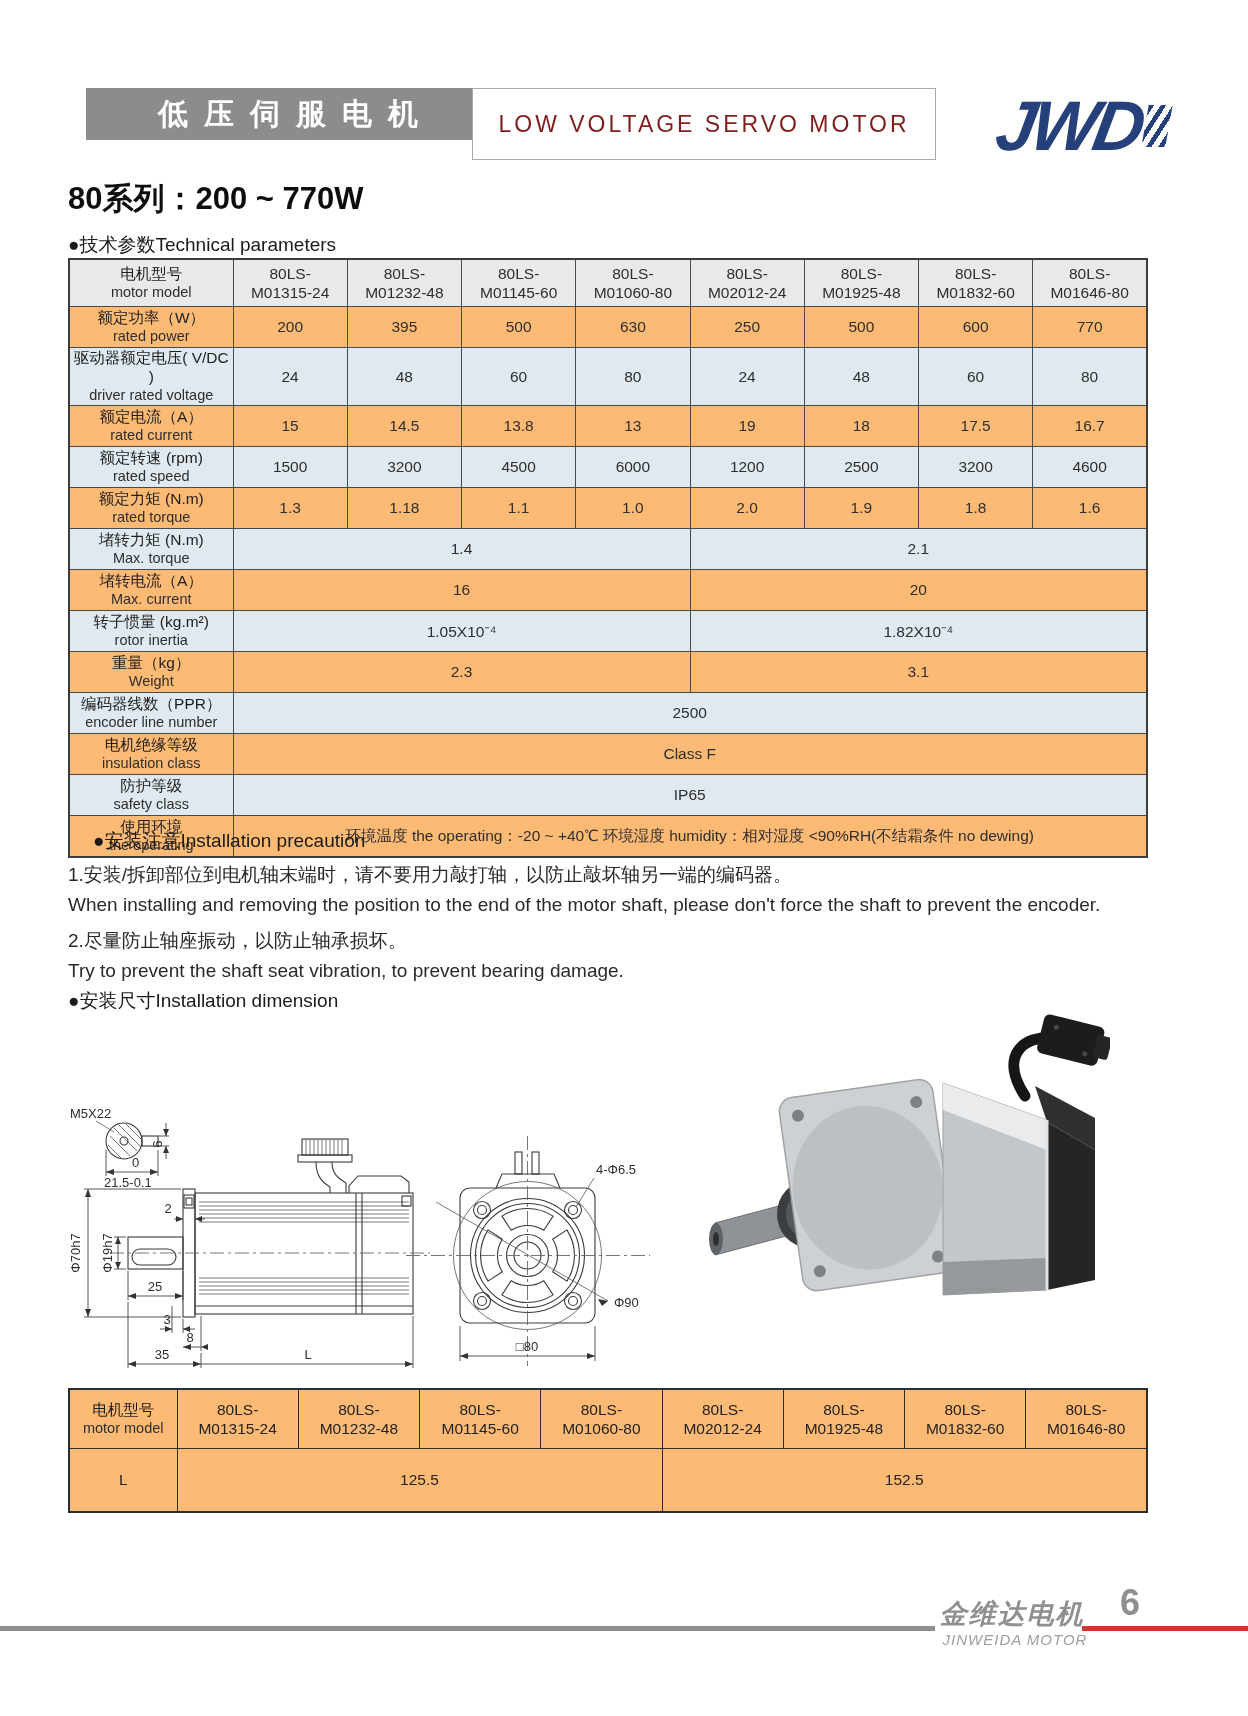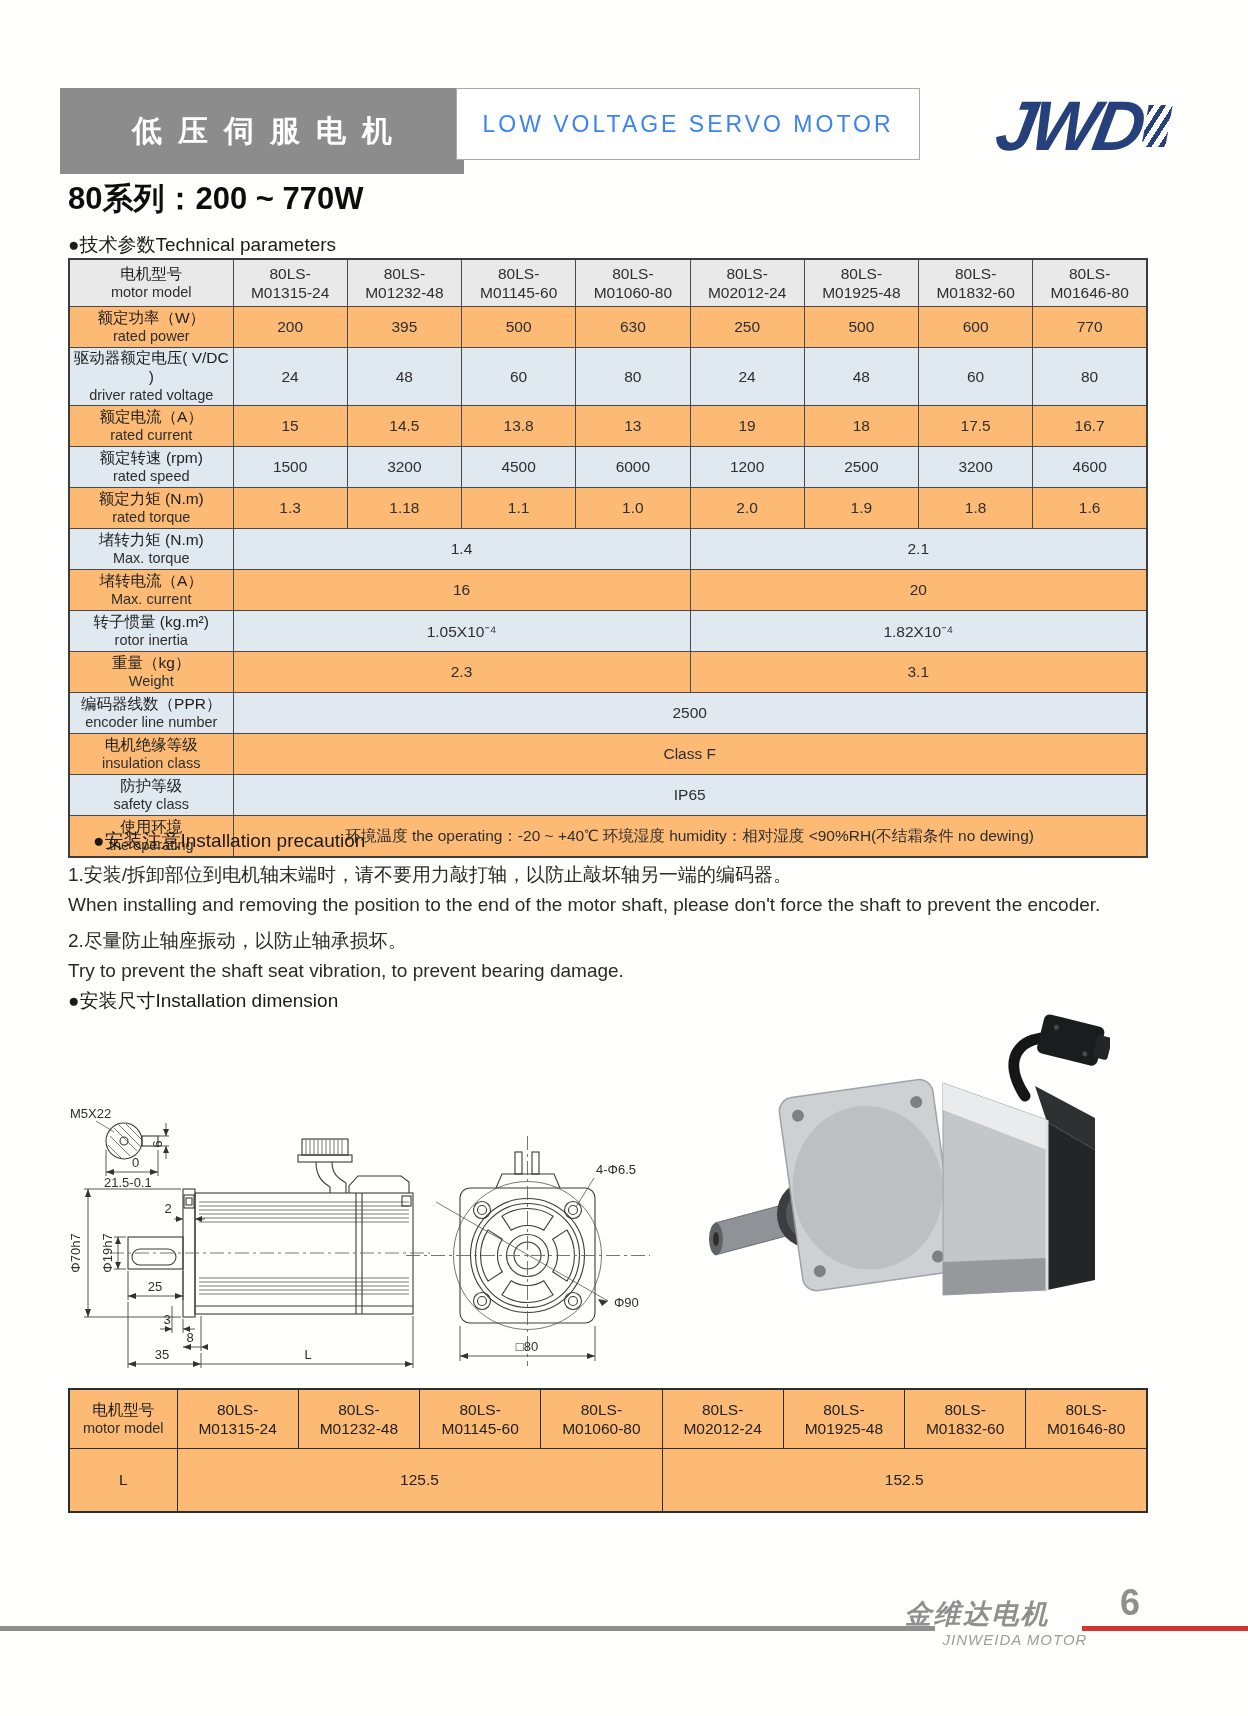--- a/index.html
+++ b/index.html
@@ -1,24 +1,24 @@
 <!DOCTYPE html>
 <html><head>
 <meta charset="utf-8">
 <style>
   html,body { margin:0; padding:0; background:#e9e9e9; }
   .page { position:relative; width:1248px; height:1716px; background:#fffffe;
           font-family:"Liberation Sans", sans-serif; color:#222; overflow:hidden; margin:0 auto; }
 
   
-  .hdr-zh { position:absolute; left:60px; top:88px; width:404px; height:86px; background:#8c8c8c;
+  .hdr-zh { position:absolute; left:86px; top:88px; width:404px; height:52px; background:#8c8c8c;
             color:#fff; display:flex; align-items:center; justify-content:center;
             font-size:30px; font-weight:bold; letter-spacing:16px; text-indent:16px; }
-  .hdr-en { position:absolute; left:456px; top:88px; width:462px; height:70px; background:#fff;
-            border:1px solid #a9a9a9; color:#3b82f6; display:flex; align-items:center; justify-content:center;
+  .hdr-en { position:absolute; left:472px; top:88px; width:462px; height:70px; background:#fff;
+            border:1px solid #a9a9a9; color:#7f1d1d; display:flex; align-items:center; justify-content:center;
             font-size:23px; letter-spacing:3px; }
   .logo  { position:absolute; left:978px; top:84px; width:210px; height:84px;
            display:flex; align-items:center; justify-content:center;
            color:#25407b; font-size:70px; font-weight:bold; font-style:italic;
            transform:skewX(-10deg); letter-spacing:-4px; }
   .logo .stripes { display:inline-block; width:24px; height:42px; margin-left:4px;
            background:repeating-linear-gradient(115deg,#25407b 0 5px,transparent 5px 11px); }
 
   .series { position:absolute; left:68px; top:178px; font-size:31px; font-weight:bold; color:#0d0d0d; }
 
@@ -51,21 +51,21 @@
   svg text { font-family:"Liberation Sans", sans-serif; font-size:13px; fill:#2e2e2e; }
   .ln   { stroke:#3a3a3a; stroke-width:1.1; fill:none; }
   .thin { stroke:#555; stroke-width:0.8; fill:none; }
   .cl   { stroke:#666; stroke-width:0.9; fill:none; stroke-dasharray:14 4 3 4; }
   .dimln{ stroke:#444; stroke-width:0.9; fill:none; }
   .ah   { fill:#333; stroke:none; }
 
   
   .fline-gray { position:absolute; left:0; top:1626px; width:935px; height:5px; background:#8f8f8f; }
   .fline-red  { position:absolute; left:1082px; top:1626px; width:166px; height:5px; background:#cd372f; }
-  .brand-zh { position:absolute; left:897px; top:1596px; width:160px; text-align:center;
+  .brand-zh { position:absolute; left:932px; top:1596px; width:160px; text-align:center;
               font-size:27px; font-weight:bold; font-style:italic; color:#8f8f8f; letter-spacing:2px; }
   .brand-en { position:absolute; left:935px; top:1631px; width:160px; text-align:center;
               font-size:15px; font-style:italic; color:#9d9d9d; letter-spacing:1px; }
   .pagenum  { position:absolute; left:1095px; top:1582px; width:70px; text-align:center;
               font-size:36px; color:#8f8f8f; font-weight:bold; }
 </style>
 </head>
 <body>
 
 <div class="page">

